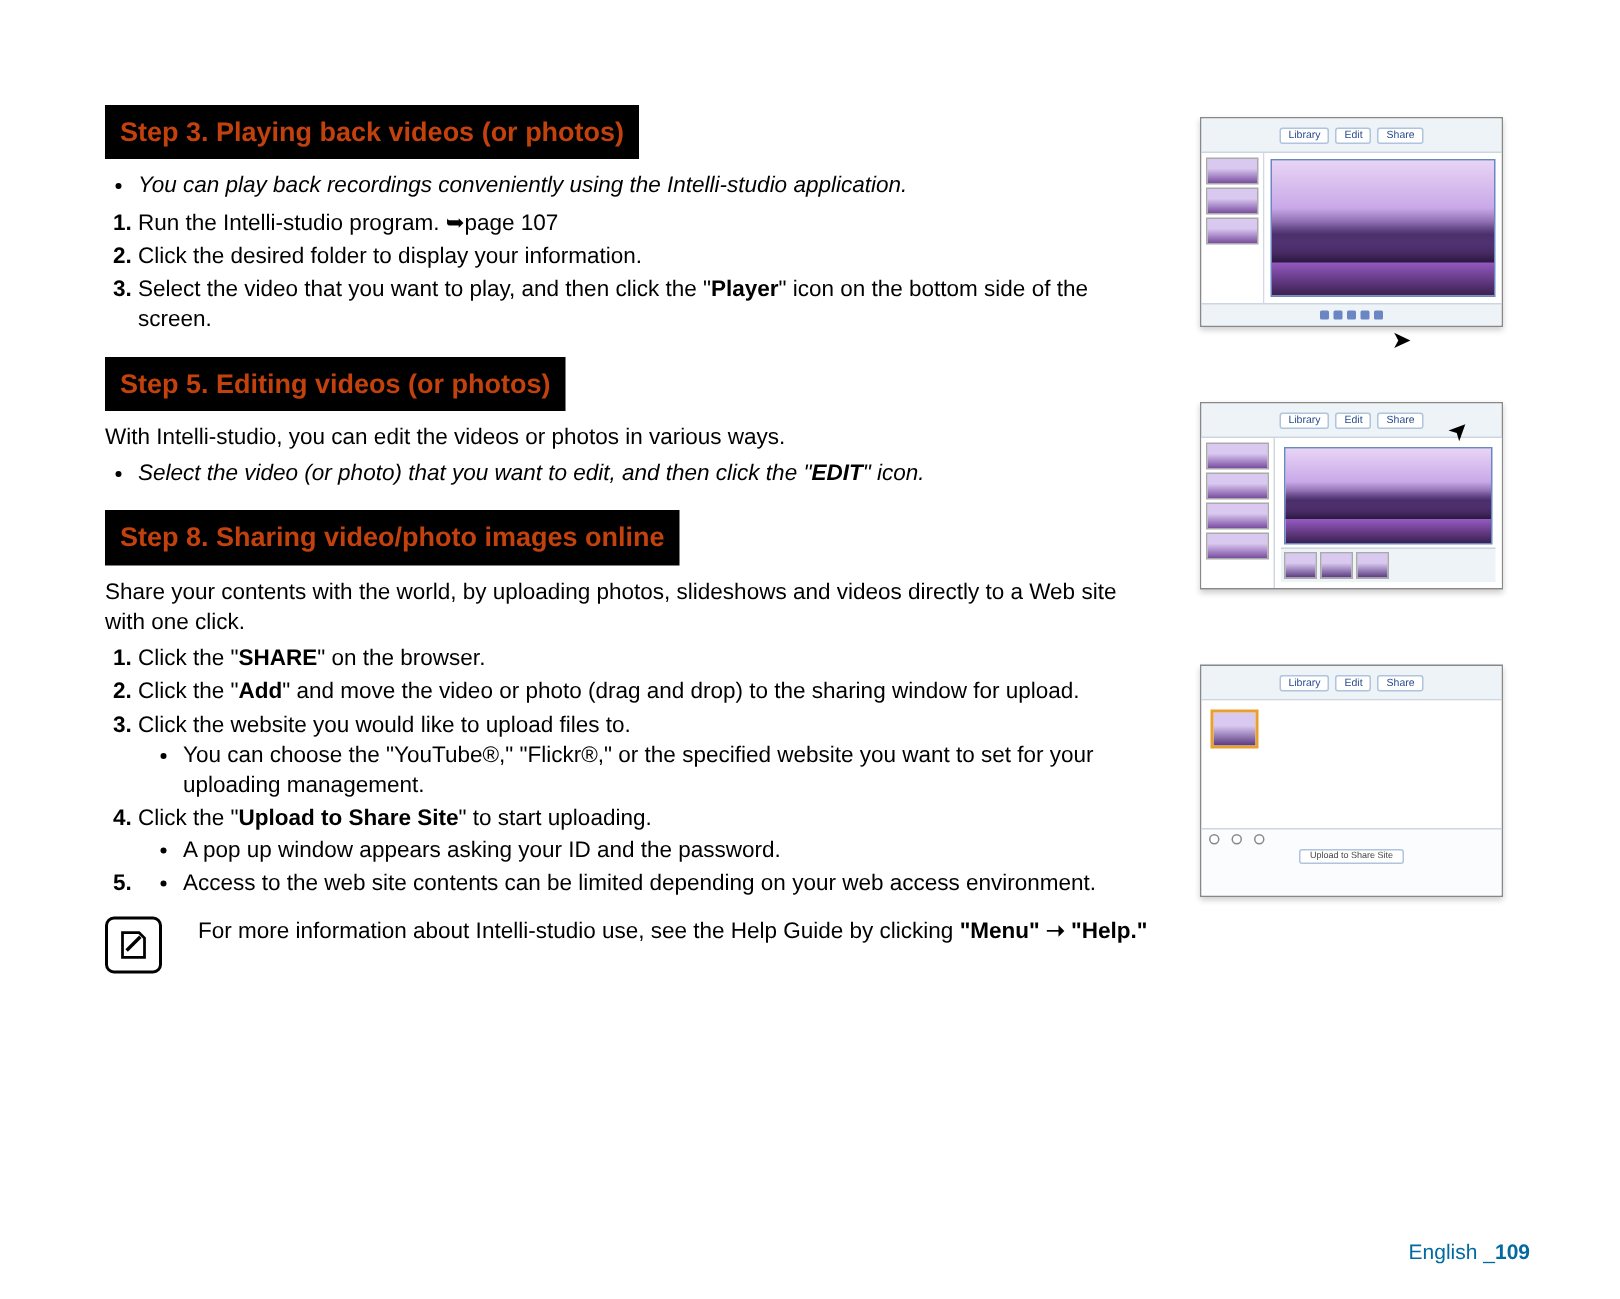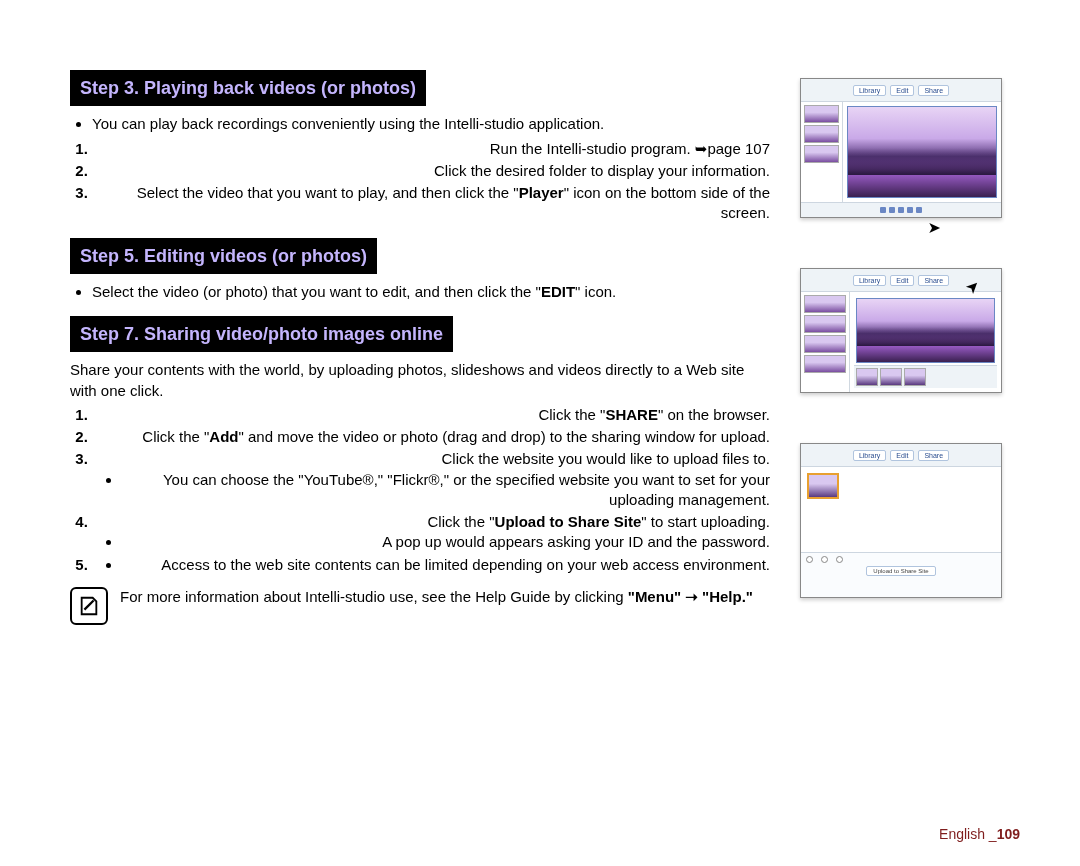--- a/index.html
+++ b/index.html
@@ -22,38 +22,38 @@
     box-sizing: border-box;
   }
   .main {
     font-size: 15px;
     line-height: 1.35;
     color: #000;
   }
   .step-heading {
     display: inline-block;
     background: #000;
-    color: #c4b5fd;
+    color: #c2410c;
     font-weight: bold;
     padding: 6px 10px 6px 10px;
     font-size: 18px;
     margin: 10px 0 6px 0;
   }
   ul.bullets {
     list-style: disc;
     margin: 2px 0 4px 0;
     padding-left: 22px;
   }
   ul.bullets li {
     margin: 0 0 2px 0;
+    font-style: italic;
   }
   ol.numbers {
     margin: 2px 0 4px 0;
     padding-left: 22px;
-    text-align: right;
   }
   ol.numbers > li {
     margin: 0 0 2px 0;
   }
   ol.numbers > li::marker {
     font-weight: bold;
   }
   ul.sub {
     list-style: disc;
     margin: 0 0 2px 0;
@@ -196,21 +196,21 @@
     align-self: center;
     background: #fff;
     border: 1px solid #b0c4de;
     padding: 1px 6px;
     font-size: 6px;
     border-radius: 2px;
   }
   .note-row {
     display: flex;
     align-items: flex-start;
-    gap: 12px;
+    gap: 24px;
     margin-top: 12px;
   }
   .note-icon {
     width: 34px;
     height: 34px;
     border: 2px solid #000;
     border-radius: 6px;
     display: flex;
     align-items: center;
     justify-content: center;
@@ -218,21 +218,21 @@
   }
   .note-icon svg {
     width: 22px;
     height: 22px;
   }
   .footer {
     position: absolute;
     bottom: 24px;
     right: 60px;
     font-size: 14px;
-    color: #7f1d1d;
+    color: #0369a1;
   }
   .footer .pn {
     font-weight: bold;
   }
   .sc2 .sc-body {
     background: #fff;
   }
   .sc2 .sc-side {
     width: 42px;
   }
@@ -267,45 +267,46 @@
       <li>Run the Intelli-studio program. ➥page 107</li>
       <li>
         <span>Click the desired folder to display your information.</span>
       </li>
       <li>
         <span>Select the video that you want to play, and then click the "</span><b>Player</b><span>" icon on the bottom side of the screen.</span>
       </li>
     </ol>
 
     <div class="step-heading">Step 5. Editing videos (or photos)</div>
+    <p>With Intelli-studio, you can edit the videos or photos in various ways.</p>
     <ul class="bullets">
       <li>
         <span>Select the video (or photo) that you want to edit, and then click the "</span><b>EDIT</b><span>" icon.</span>
       </li>
     </ul>
 
-    <div class="step-heading">Step 7. Sharing video/photo images online</div>
+    <div class="step-heading">Step 8. Sharing video/photo images online</div>
     <p>Share your contents with the world, by uploading photos, slideshows and videos directly to a Web site with one click.</p>
     <ol class="numbers">
       <li>
         <span>Click the "</span><b>SHARE</b><span>" on the browser.</span>
       </li>
       <li>
         <span>Click the "</span><b>Add</b><span>" and move the video or photo (drag and drop) to the sharing window for upload.</span>
       </li>
       <li>
         <span>Click the website you would like to upload files to.</span>
         <ul class="sub">
           <li>You can choose the "YouTube®," "Flickr®," or the specified website you want to set for your uploading management.</li>
         </ul>
       </li>
       <li>
         <span>Click the "</span><b>Upload to Share Site</b><span>" to start uploading.</span>
         <ul class="sub">
-          <li>A pop up would appears asking your ID and the password.</li>
+          <li>A pop up window appears asking your ID and the password.</li>
         </ul>
       </li>
       <li>
         <ul class="sub">
           <li>Access to the web site contents can be limited depending on your web access environment.</li>
         </ul>
       </li>
     </ol>
 
     <div class="note-row">

